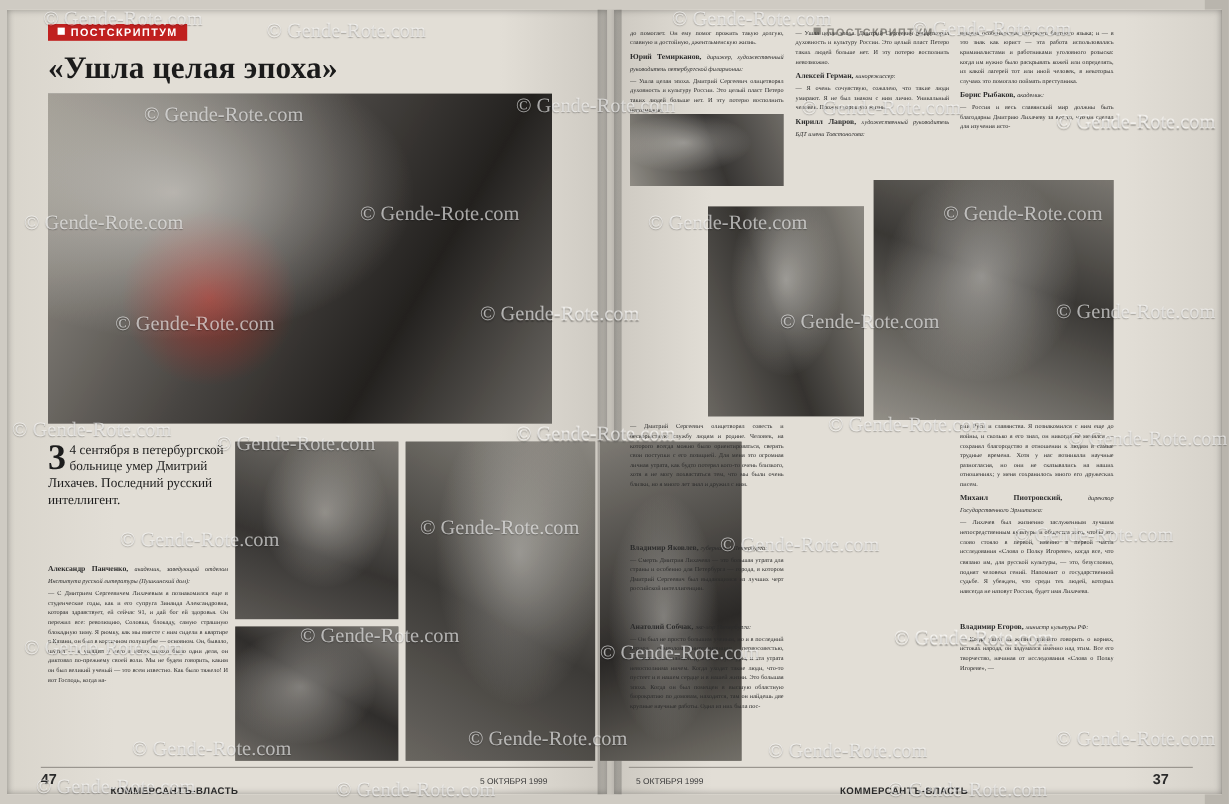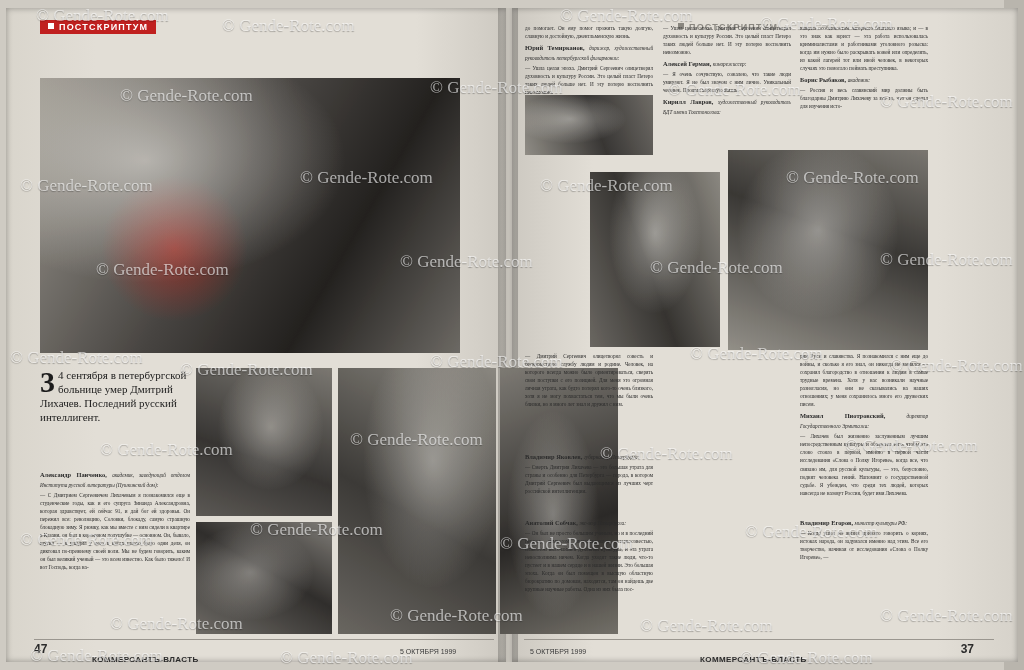--- a/index.html
+++ b/index.html
@@ -141,20 +141,21 @@
 
 <div class="spread">
 
   <div class="page left"></div>
   <div class="page right"></div>
   <div class="gutter"></div>
 
   <div class="rubric left">
     <span class="sq"></span><span>ПОСТСКРИПТУМ</span>
   </div>
+  <div class="headline">«Ушла целая эпоха»</div>
 
   <div class="photo p1" style="left:40px;top:78px;width:420px;height:275px;">
       <div class="ph"></div>
     </div>
 
   <div class="lead" style="left:40px;top:368px;width:150px;">
     <span class="drop">3</span><span>4 сентября в петербургской больнице умер Дмитрий Лихачев. Последний русский интеллигент.</span>
   </div>
 
   <div class="col" style="left:40px;top:470px;width:150px;">

